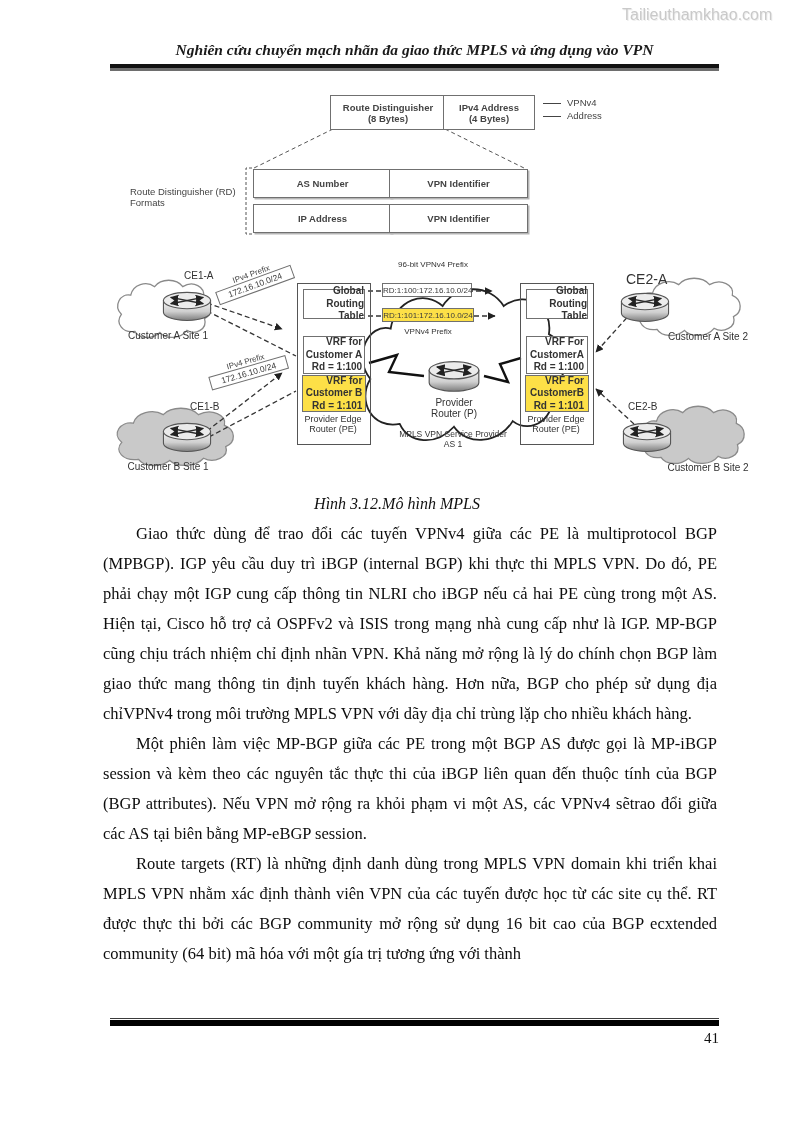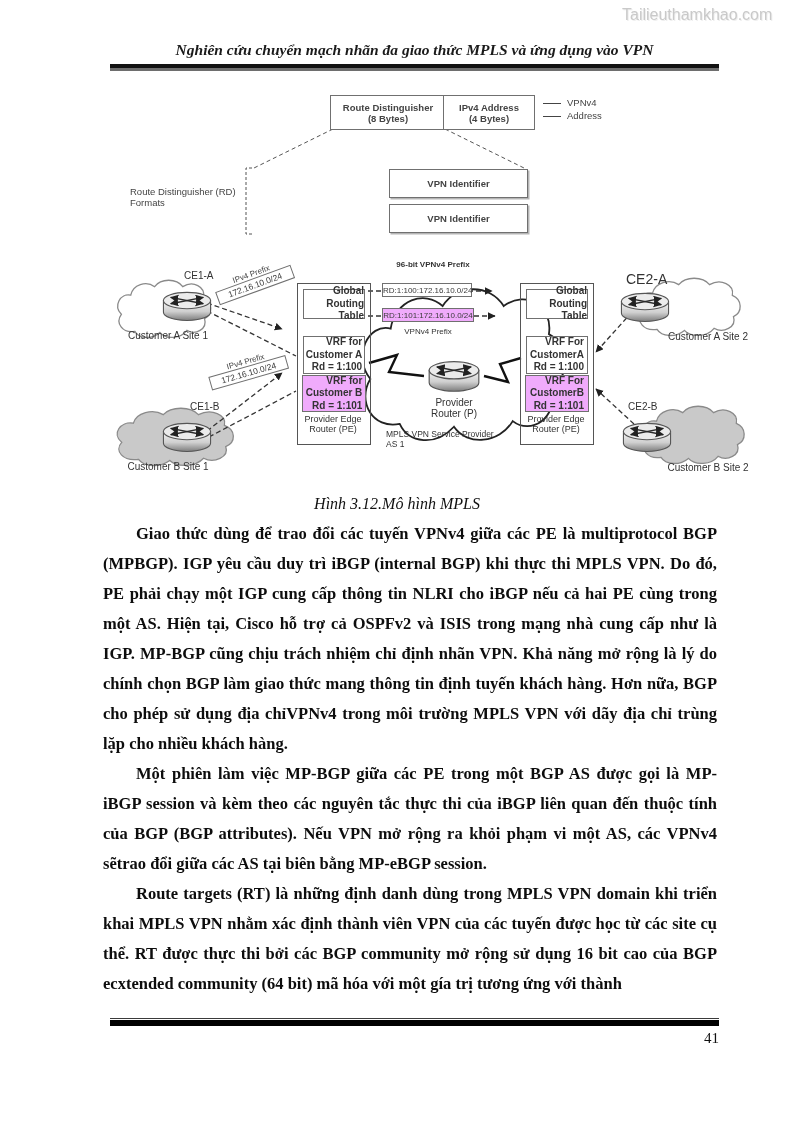--- a/index.html
+++ b/index.html
@@ -14,26 +14,26 @@
   .doc-title{left:110px;top:41px;width:609px;text-align:center;font-style:italic;font-weight:bold;
              font-size:15.5px;color:#1a1a1a;}
   .header-bar{left:110px;top:64px;width:609px;height:7px;
               background:linear-gradient(180deg,#121212 0 60%,#6e6e6e 60% 100%);}
   .fig-svg{left:0;top:0;width:794px;height:500px;pointer-events:none;}
   .dbox{border:1px solid #707070;background:#fff;color:#3a3a3a;}
   .cell{font-size:9.5px;color:#444;}
   .shadow{box-shadow:1.5px 1.5px 0 #b5b5b5;}
   .pe{border:1.5px solid #555;background:transparent;}
   .inner{font-size:10px;line-height:1.25;color:#333;text-align:right;}
-  .gray{background:#f0abfc;}
+  .gray{background:#fde047;}
   .tiny{font-size:8px;color:#333;}
   .rot{transform-origin:left center;}
   .dashline{width:18px;border-top:1.6px solid #444;height:0;}
   .caption{left:0;top:495px;width:794px;text-align:center;font-style:italic;font-size:16px;color:#111;}
-  .body-text{left:103px;top:519px;width:614px;font-size:16.5px;line-height:30px;text-align:justify;color:#0d0d0d;font-weight:bold;}
+  .body-text{left:103px;top:519px;width:614px;font-size:16.5px;line-height:30px;text-align:justify;color:#0d0d0d;}
   .body-text p{margin:0;text-indent:33px;}
   .bottom-bar{left:110px;top:1018px;width:609px;height:8px;
               background:linear-gradient(180deg,#3a3a3a 0 14%,#ffffff 14% 30%,#000 30% 100%);}
   .page-num{left:110px;top:1030px;width:609px;text-align:right;font-size:15px;color:#111;}
 </style>
 </head>
 <body>
 
 <div class="page">
 
@@ -103,21 +103,23 @@
 
   <div class="abs dbox ctr sans pre cell" style="left:330px;top:95px;width:114px;height:33px;">Route Distinguisher
 (8 Bytes)</div>
   <div class="abs dbox ctr sans pre cell" style="left:443px;top:95px;width:90px;height:33px;">IPv4 Address
 (4 Bytes)</div>
   <div class="abs dashline" style="left:543px;top:103px;"></div>
   <div class="abs sans cell" style="left:567px;top:97px;">VPNv4</div>
   <div class="abs dashline" style="left:543px;top:116px;"></div>
   <div class="abs sans cell" style="left:567px;top:110px;">Address</div>
 
+  <div class="abs dbox ctr sans cell shadow" style="left:253px;top:169px;width:137px;height:27px;">AS Number</div>
   <div class="abs dbox ctr sans cell shadow" style="left:389px;top:169px;width:137px;height:27px;">VPN Identifier</div>
+  <div class="abs dbox ctr sans cell shadow" style="left:253px;top:204px;width:137px;height:27px;">IP Address</div>
   <div class="abs dbox ctr sans cell shadow" style="left:389px;top:204px;width:137px;height:27px;">VPN Identifier</div>
   <div class="abs sans pre" style="left:130px;top:186px;width:120px;font-size:9.5px;color:#444;">Route Distinguisher (RD)
 Formats</div>
 
   <div class="abs sans" style="left:184px;top:270px;font-size:10px;color:#333;">CE1-A</div>
   <div class="abs sans" style="left:112px;top:330px;width:112px;text-align:center;font-size:10px;color:#333;">Customer A Site 1</div>
   <div class="abs sans" style="left:190px;top:401px;font-size:10px;color:#333;">CE1-B</div>
   <div class="abs sans" style="left:108px;top:461px;width:120px;text-align:center;font-size:10px;color:#333;">Customer B Site 1</div>
   <div class="abs sans" style="left:626px;top:271px;font-size:14px;color:#333;">CE2-A</div>
   <div class="abs sans" style="left:646px;top:331px;width:124px;text-align:center;font-size:10px;color:#333;">Customer A Site 2</div>
@@ -150,28 +152,28 @@
 Table</div>
   <div class="abs dbox ctr sans pre inner" style="left:526px;top:336px;width:60px;height:36px;">VRF For
 CustomerA
 Rd = 1:100</div>
   <div class="abs dbox ctr sans pre inner gray" style="left:525px;top:375px;width:62px;height:35px;">VRF For
 CustomerB
 Rd = 1:101</div>
   <div class="abs sans pre" style="left:520px;top:414px;width:72px;text-align:center;font-size:9px;color:#333;">Provider Edge
 Router (PE)</div>
 
-  <div class="abs sans tiny" style="left:378px;top:260px;width:110px;text-align:center;font-weight:bold;">96-bit VPNv4 Prefix</div>
+  <div class="abs sans tiny" style="left:378px;top:260px;width:110px;text-align:center;">96-bit VPNv4 Prefix</div>
   <div class="abs dbox sans" style="left:382px;top:283px;width:88px;font-size:8px;text-align:center;padding:1.5px 0;">RD:1:100:172.16.10.0/24</div>
   <div class="abs dbox sans gray" style="left:382px;top:308px;width:90px;font-size:8px;text-align:center;padding:1.5px 0;">RD:1:101:172.16.10.0/24</div>
   <div class="abs sans tiny" style="left:388px;top:327px;width:80px;text-align:center;">VPNv4 Prefix</div>
 
   <div class="abs sans pre" style="left:421px;top:397px;width:66px;text-align:center;font-size:10px;color:#333;">Provider
 Router (P)</div>
-  <div class="abs sans pre" style="left:386px;top:429px;width:134px;text-align:left;font-size:8.5px;color:#333;">MPLS VPN Service Provider
+  <div class="abs sans pre" style="left:386px;top:429px;width:134px;text-align:center;font-size:8.5px;color:#333;">MPLS VPN Service Provider
 AS 1</div>
 
   <div class="abs caption">Hình 3.12.Mô hình MPLS</div>
 
   <div class="abs body-text">
     <p>Giao thức dùng để trao đổi các tuyến VPNv4 giữa các PE là multiprotocol BGP (MPBGP). IGP yêu cầu duy trì iBGP (internal BGP) khi thực thi MPLS VPN. Do đó, PE phải chạy một IGP cung cấp thông tin NLRI cho iBGP nếu cả hai PE cùng trong một AS. Hiện tại, Cisco hỗ trợ cả OSPFv2 và ISIS trong mạng nhà cung cấp như là IGP. MP-BGP cũng chịu trách nhiệm chỉ định nhãn VPN. Khả năng mở rộng là lý do chính chọn BGP làm giao thức mang thông tin định tuyến khách hàng. Hơn nữa, BGP cho phép sử dụng địa chỉVPNv4 trong môi trường MPLS VPN với dãy địa chỉ trùng lặp cho nhiều khách hàng.</p>
     <p>Một phiên làm việc MP-BGP giữa các PE trong một BGP AS được gọi là MP-iBGP session và kèm theo các nguyên tắc thực thi của iBGP liên quan đến thuộc tính của BGP (BGP attributes). Nếu VPN mở rộng ra khỏi phạm vi một AS, các VPNv4 sẽtrao đổi giữa các AS tại biên bằng MP-eBGP session.</p>
     <p>Route targets (RT) là những định danh dùng trong MPLS VPN domain khi triển khai MPLS VPN nhằm xác định thành viên VPN của các tuyến được học từ các site cụ thể. RT được thực thi bởi các BGP community mở rộng sử dụng 16 bit cao của BGP ecxtended community (64 bit) mã hóa với một gía trị tương ứng với thành</p>
   </div>
 

